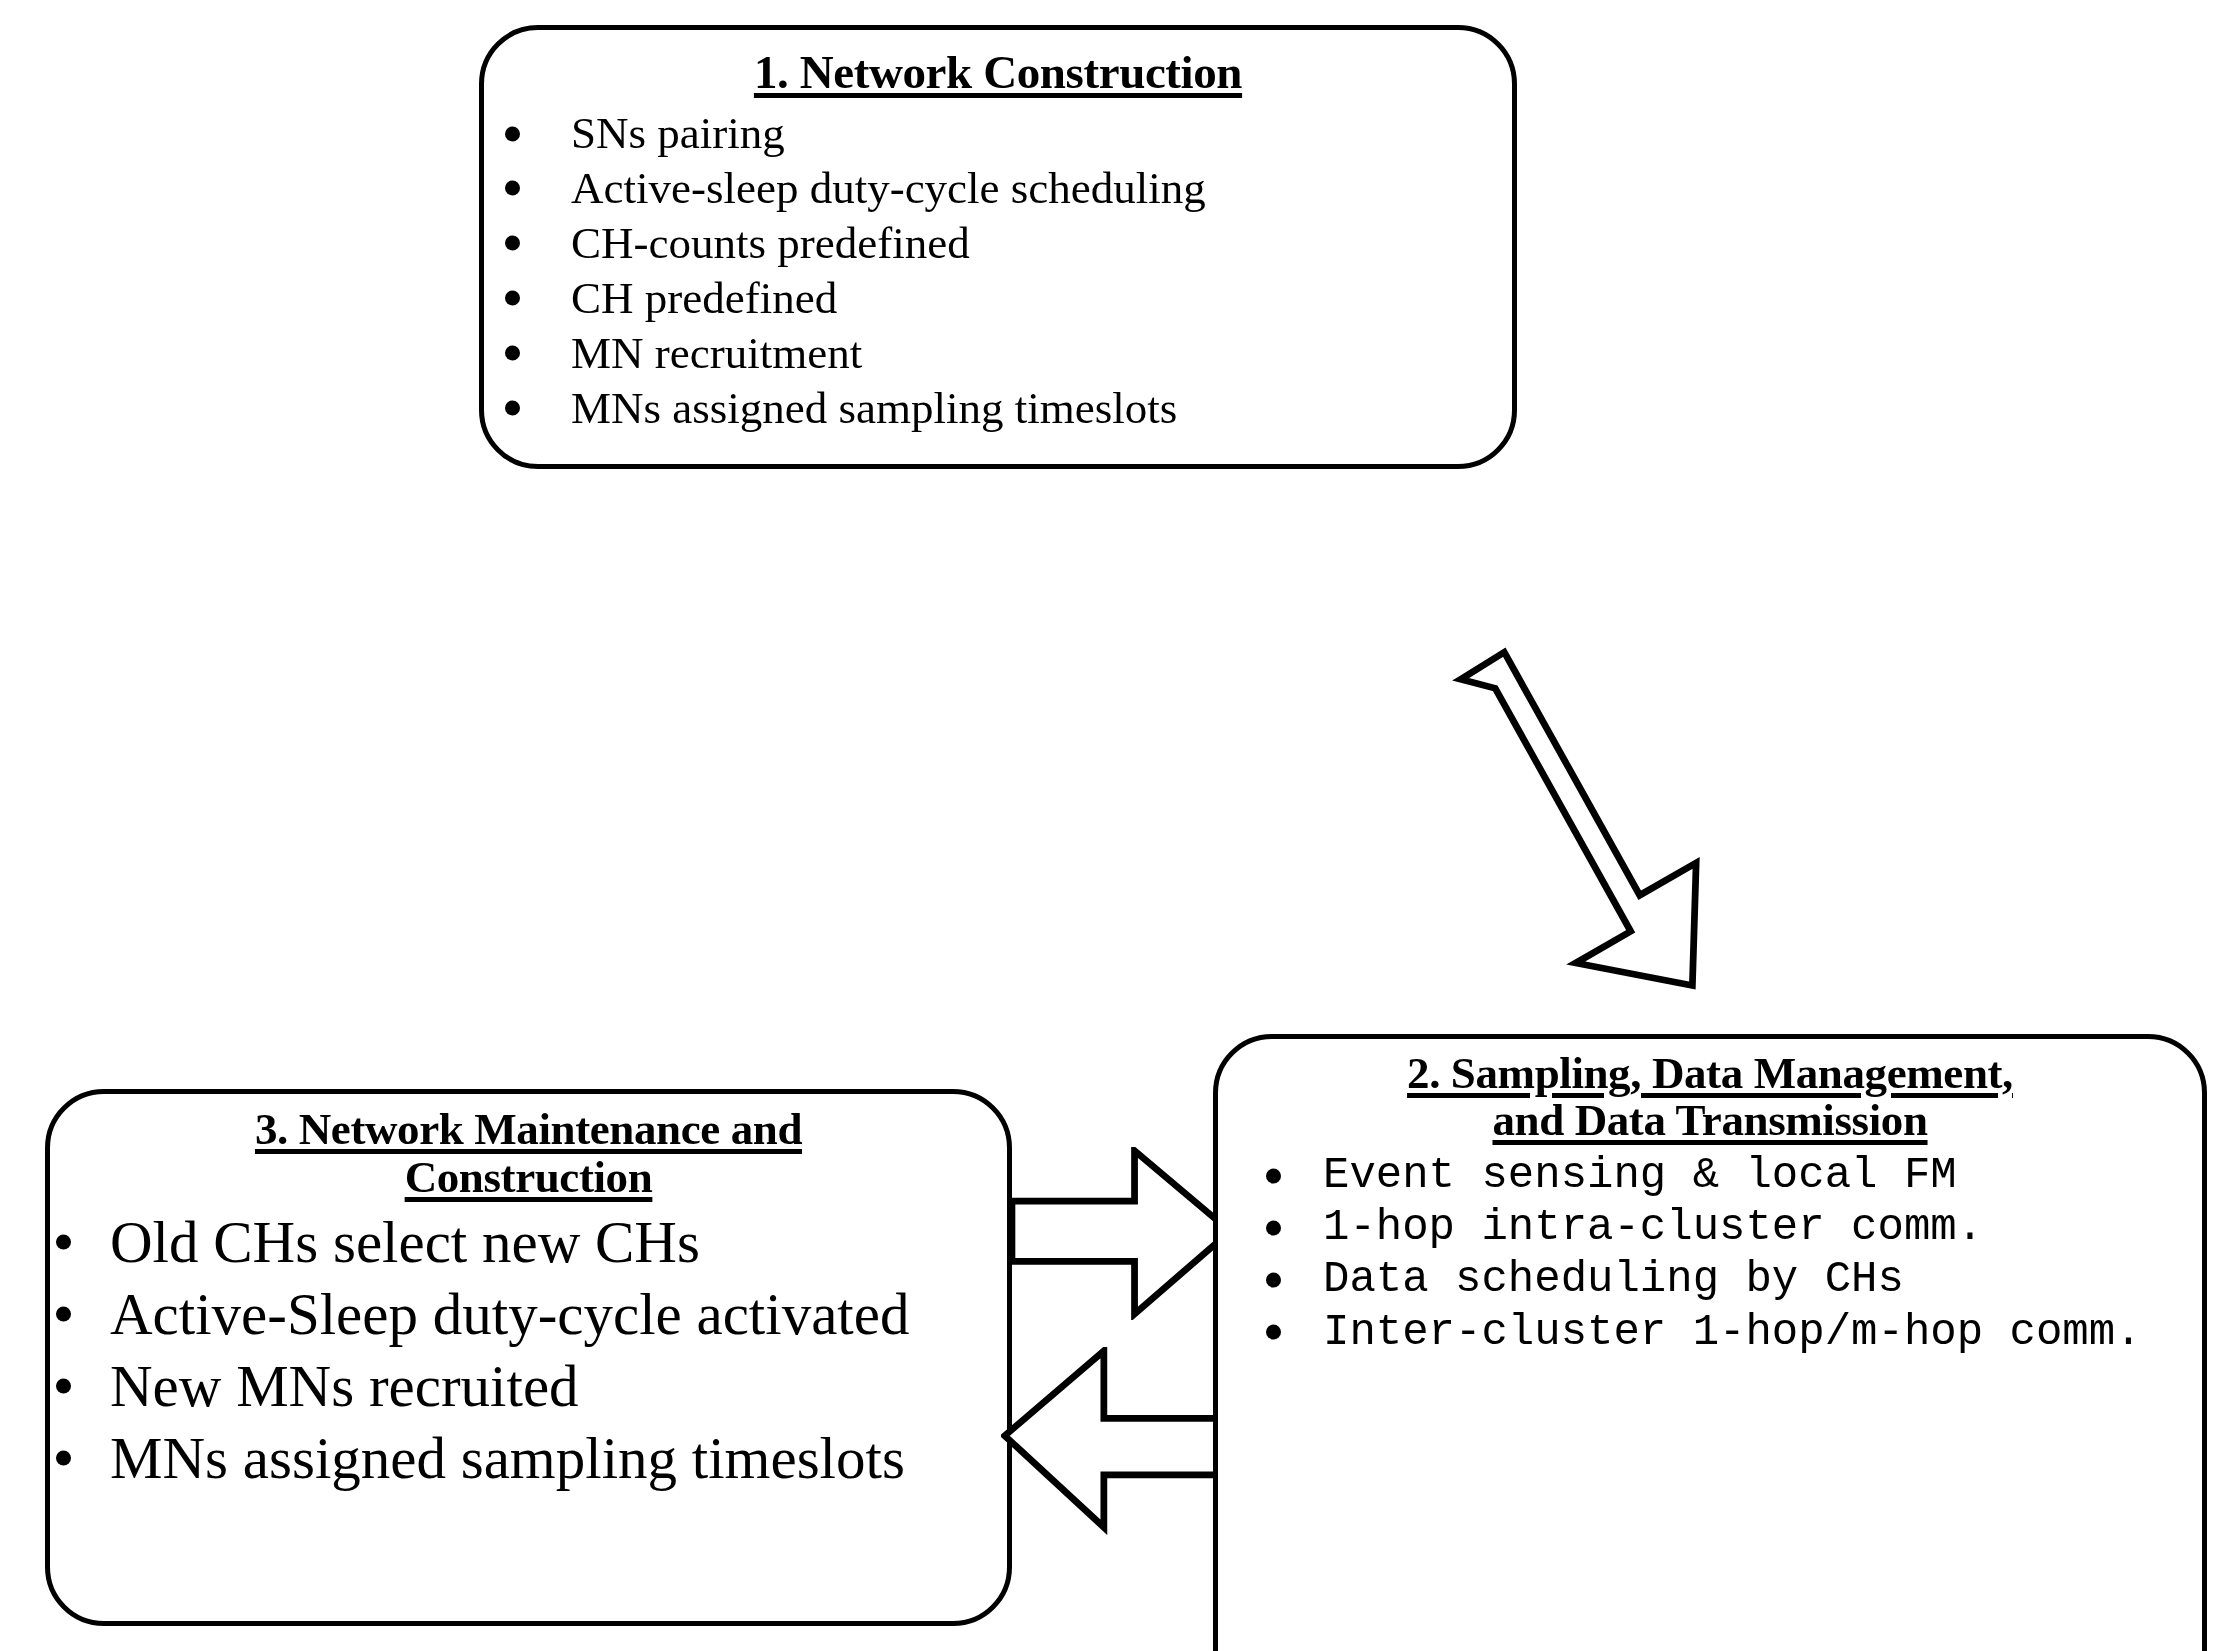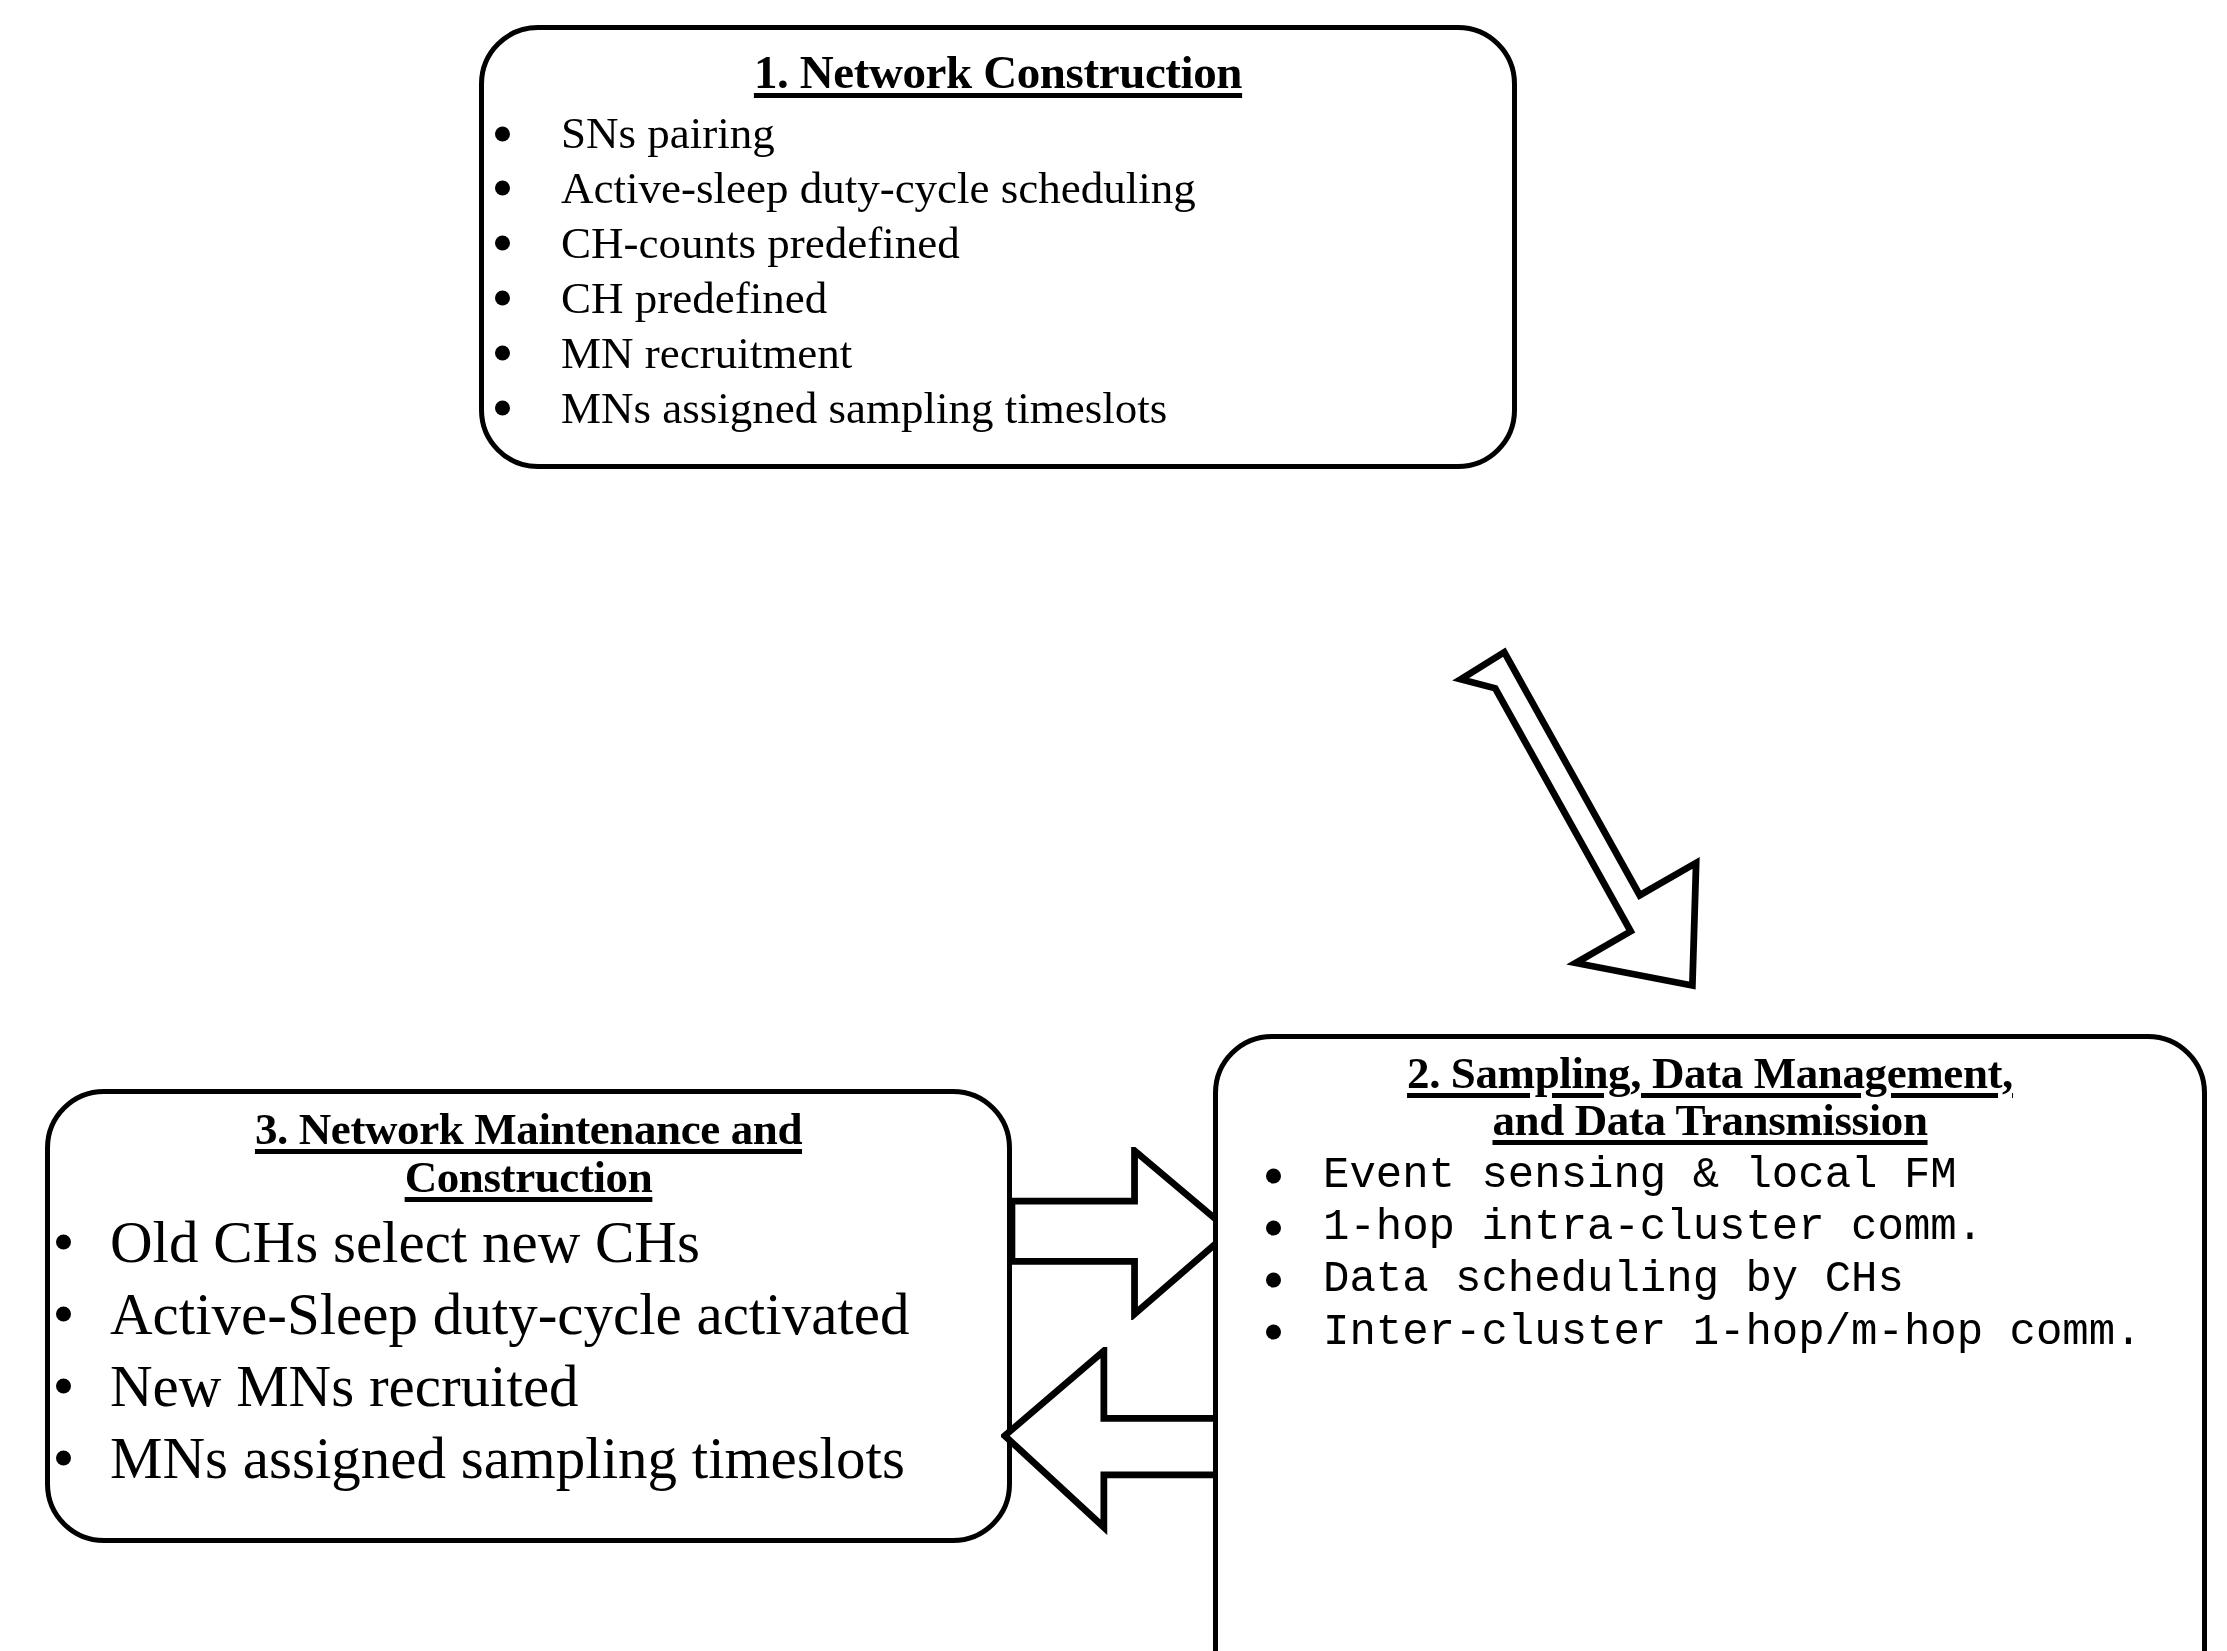--- a/index.html
+++ b/index.html
@@ -16,25 +16,25 @@
   ul.bullets{list-style:none;margin:0;padding:0;}
   ul.bullets li{position:relative;line-height:1.12;white-space:nowrap;}
   ul.bullets li .bullet{position:absolute;left:0;top:50%;
       width:15px;height:15px;border-radius:50%;background:#000;
       transform:translateY(-50%);}
   ul.bullets li .txt{display:inline-block;}
 
   
   #box1{left:479px;top:25px;width:1038px;height:444px;}
   #box1 .box-title{font-size:47px;margin-top:18px;}
-  #box1 ul.bullets{margin-top:10.5px;padding-left:11px;}
+  #box1 ul.bullets{margin-top:10.5px;padding-left:21px;}
   #box1 ul.bullets li{font-size:45px;padding-left:66px;margin-bottom:4.5px;}
 
   
-  #box3{left:45px;top:1089px;width:967px;height:454px;}
+  #box3{left:45px;top:1089px;width:967px;height:537px;}
   #box3 .box-title{font-size:45px;margin-top:12px;}
   #box3 ul.bullets{margin-top:7.5px;padding-left:6px;}
   #box3 ul.bullets li{font-size:59px;padding-left:54px;margin-bottom:6px;}
 
   
   #box2{left:1213px;top:1034px;width:994px;height:704px;}
   #box2 .box-title{font-size:45px;margin-top:10.5px;}
   #box2 ul.bullets{margin-top:6px;padding-left:48px;font-family:Liberation Mono, monospace;}
   #box2 ul.bullets li{font-size:44px;padding-left:57px;margin-bottom:3px;}
 

